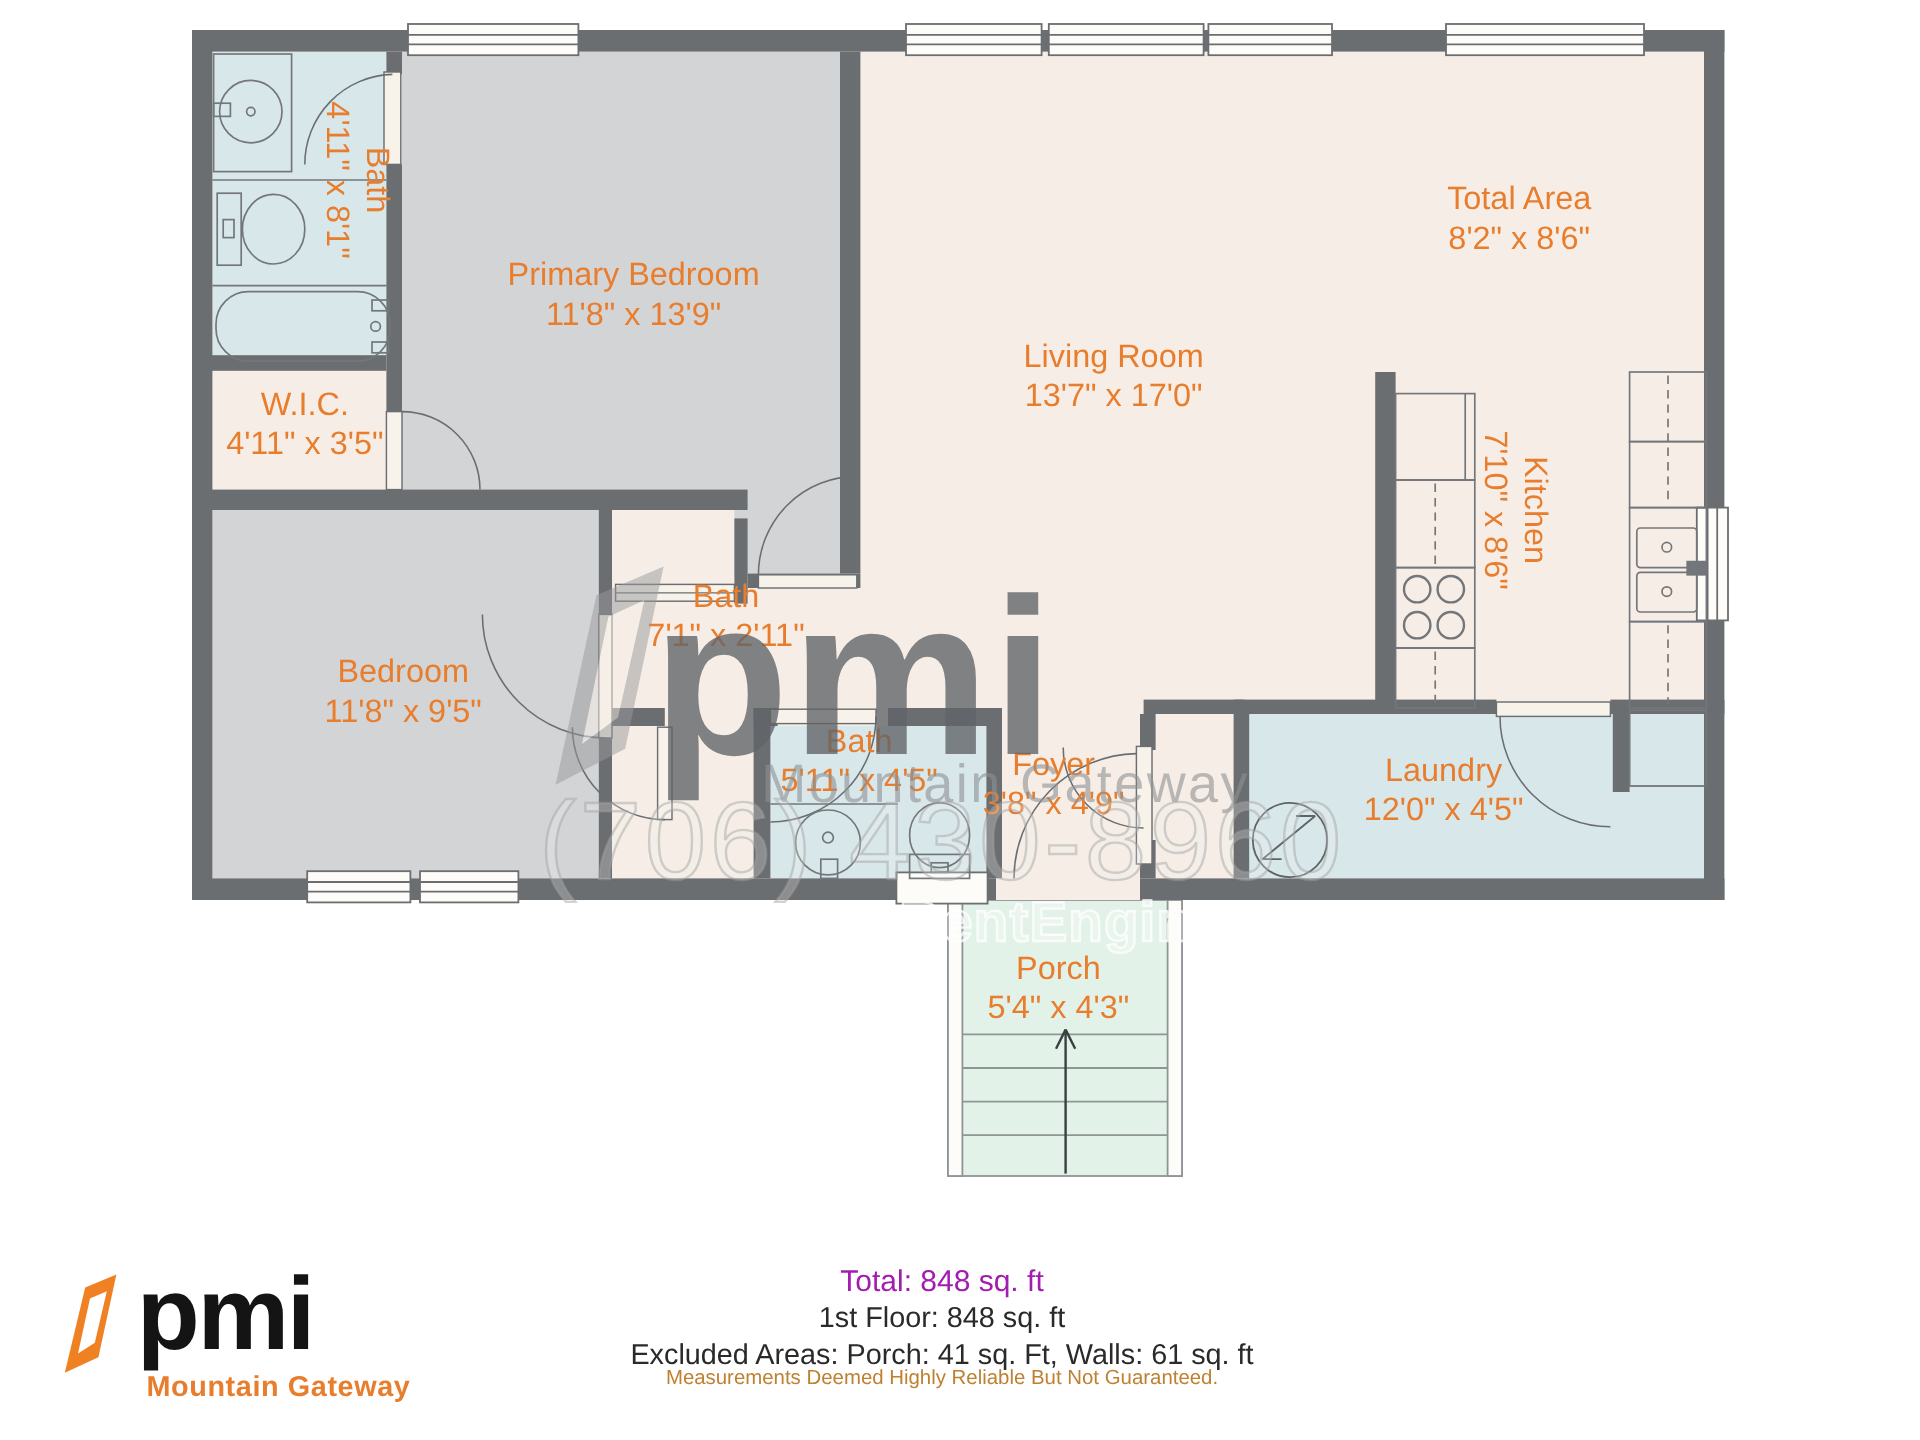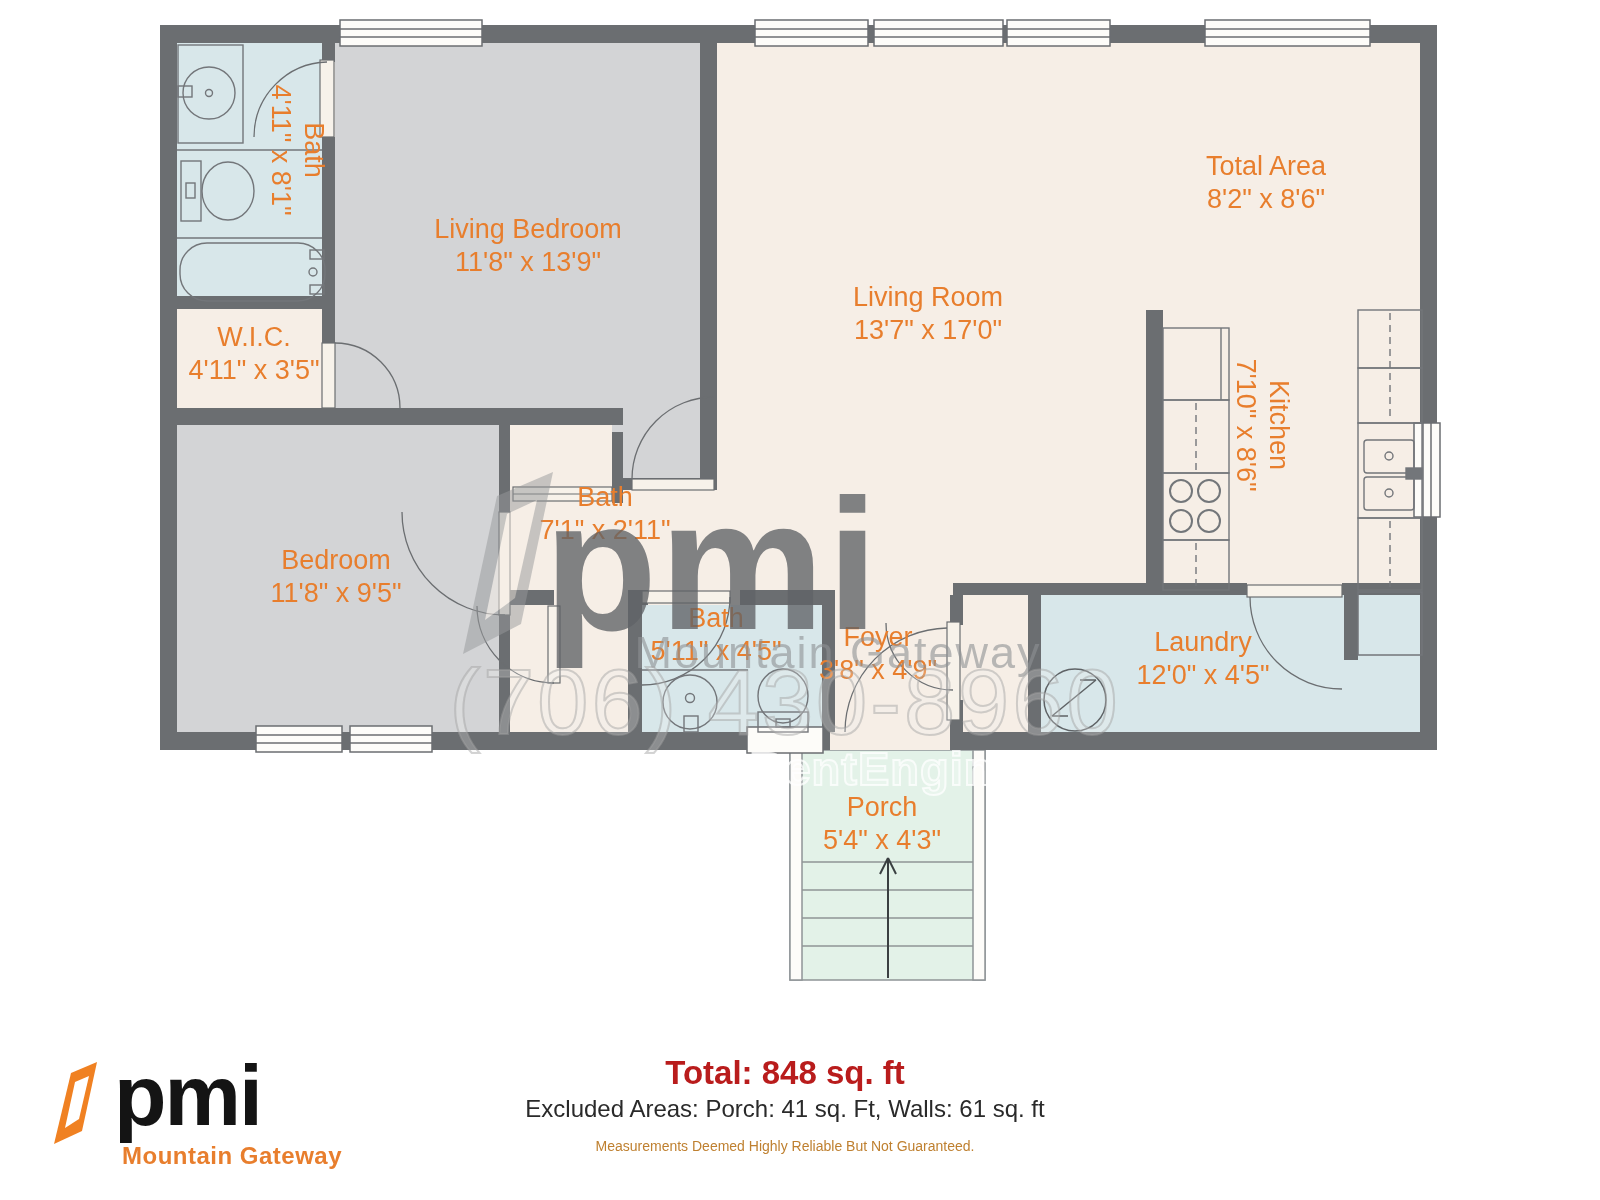--- a/index.html
+++ b/index.html
@@ -37,24 +37,24 @@
   .footer-logo .brand{
     position:absolute;left:62px;top:-4px;font-size:86px;font-weight:800;color:#141414;letter-spacing:-2px;
   }
   .footer-logo .sub{
     position:absolute;left:70px;top:92px;font-size:24px;font-weight:600;color:#e87e2d;letter-spacing:.5px;
   }
   .summary{
     position:absolute;left:785px;top:1052px;transform:translateX(-50%);
     text-align:center;color:#2a2a2a;font-size:24px;line-height:1.28;white-space:nowrap;
   }
-  .summary .total{font-weight:700;font-size:33px;color:#b91c1c;}
+  .summary .total{font-weight:400;font-size:25px;color:#a21caf;}
   .disclaimer{
     position:absolute;left:785px;top:1138px;transform:translateX(-50%);
-    font-size:14px;color:#bf8030;white-space:nowrap;
+    font-size:17px;color:#bf8030;white-space:nowrap;
   }
 </style>
 </head>
 <body>
 
 <svg width="1600" height="1200" viewBox="0 0 1600 1200">
 
   <g>
     <rect x="175" y="40" width="1247" height="695" fill="#f6eee6"></rect>
     <rect x="177" y="43" width="145" height="256" fill="#d8e7ea"></rect>
@@ -239,21 +239,21 @@
     <path d="M 1052 716 L 1096 680 M 1052 716 L 1068 716 M 1096 680 L 1080 680"></path>
     <rect x="1358" y="592" width="64" height="63" stroke="#73767a"></rect>
   </g>
 </svg>
 
 <div class="plan-label rot" style="left:297px;top:150px;">
   <div>Bath</div>
   <div>4'11" x 8'1"</div>
 </div>
 <div class="plan-label" style="left:528px;top:246px;">
-  <div>Living Bedroom</div>
+  <div>Primary Bedroom</div>
   <div>11'8" x 13'9"</div>
 </div>
 <div class="plan-label" style="left:254px;top:354px;">
   <div>W.I.C.</div>
   <div>4'11" x 3'5"</div>
 </div>
 <div class="plan-label" style="left:336px;top:577px;">
   <div>Bedroom</div>
   <div>11'8" x 9'5"</div>
 </div>
@@ -303,15 +303,16 @@
   <svg class="flag" width="62" height="88" viewBox="0 0 124 176">
     <polygon points="4,172 38,30 90,8 60,146" fill="#f08122"></polygon>
     <polygon points="26,140 46,48 74,36 54,122" fill="#ffffff"></polygon>
   </svg>
   <div class="brand">pmi</div>
   <div class="sub">Mountain Gateway</div>
 </div>
 
 <div class="summary">
   <div class="total">Total: 848 sq. ft</div>
+  <div>1st Floor: 848 sq. ft</div>
   <div>Excluded Areas: Porch: 41 sq. Ft, Walls: 61 sq. ft</div>
 </div>
 <div class="disclaimer">Measurements Deemed Highly Reliable But Not Guaranteed.</div>
 
 </body></html>

